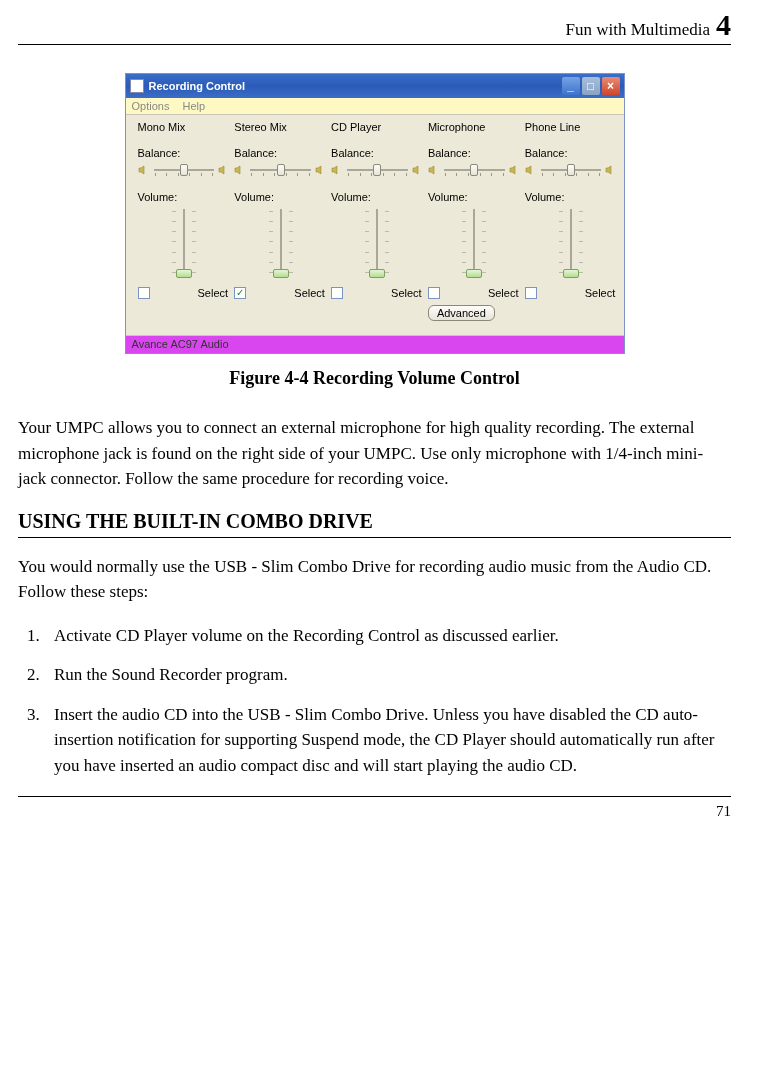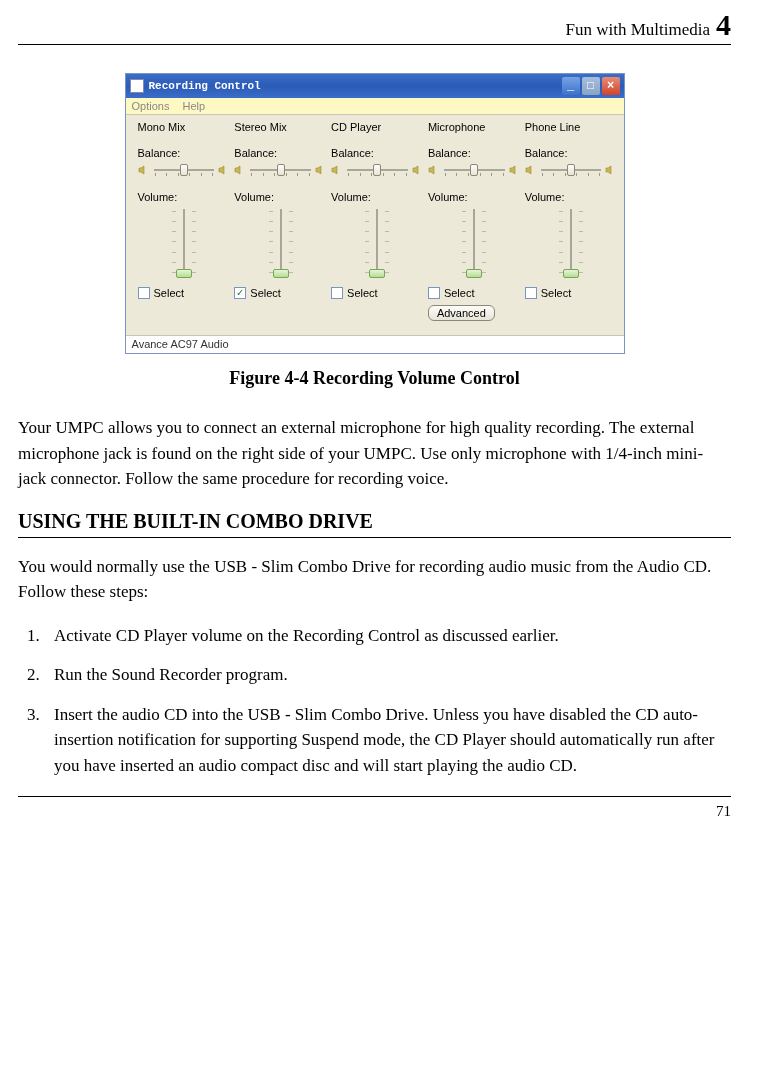--- a/index.html
+++ b/index.html
@@ -37,21 +37,20 @@
     background: #ece9d8;
   }
   .titlebar {
     background: linear-gradient(#3b6ec7, #2a5bb8 50%, #3b6ec7);
     height: 24px;
     display: flex;
     align-items: center;
     padding: 0 4px;
     color: #fff;
     font-weight: bold;
-    font-family: Liberation Mono, monospace;
   }
   .titlebar .ticon {
     width: 14px; height: 14px;
     background: #fff;
     margin-right: 5px;
     display: inline-block;
     border: 1px solid #88a;
   }
   .titlebar .title-text { flex: 1; }
   .winctl {
@@ -143,41 +142,42 @@
     position: absolute; left: 50%; transform: translateX(-50%);
     width: 16px; height: 9px;
     background: linear-gradient(#e4f5d5,#b6dd93);
     border: 1px solid #7aa558;
     border-radius: 2px;
   }
   .select-row {
     margin-top: 10px;
     display: flex; align-items: center;
     font-size: 11px;
+    gap: 44px;
   }
   .cbx {
     width: 12px; height: 12px;
     border: 1px solid #7a95c4;
     background: #fff;
     margin-right: 4px;
     display: flex; align-items: center; justify-content: center;
     font-size: 10px; color: #2a7a2a;
     line-height: 1;
   }
   .adv-row { margin-top: 6px; height: 22px; }
   .adv-btn {
     font-size: 11px;
     padding: 1px 8px;
     border: 1px solid #8b8878;
     background: linear-gradient(#fdfdfb,#e6e3d7);
     border-radius: 6px;
   }
   .statusbar {
     border-top: 1px solid #c9c5b8;
-    background: #ffffff;
+    background: #d946ef;
     padding: 2px 6px 3px 6px;
     font-size: 11px;
     color: #333;
   }
   .figure-caption {
     text-align: center;
     font-size: 18px;
     font-weight: bold;
     margin: 10px 0 26px 0;
   }

